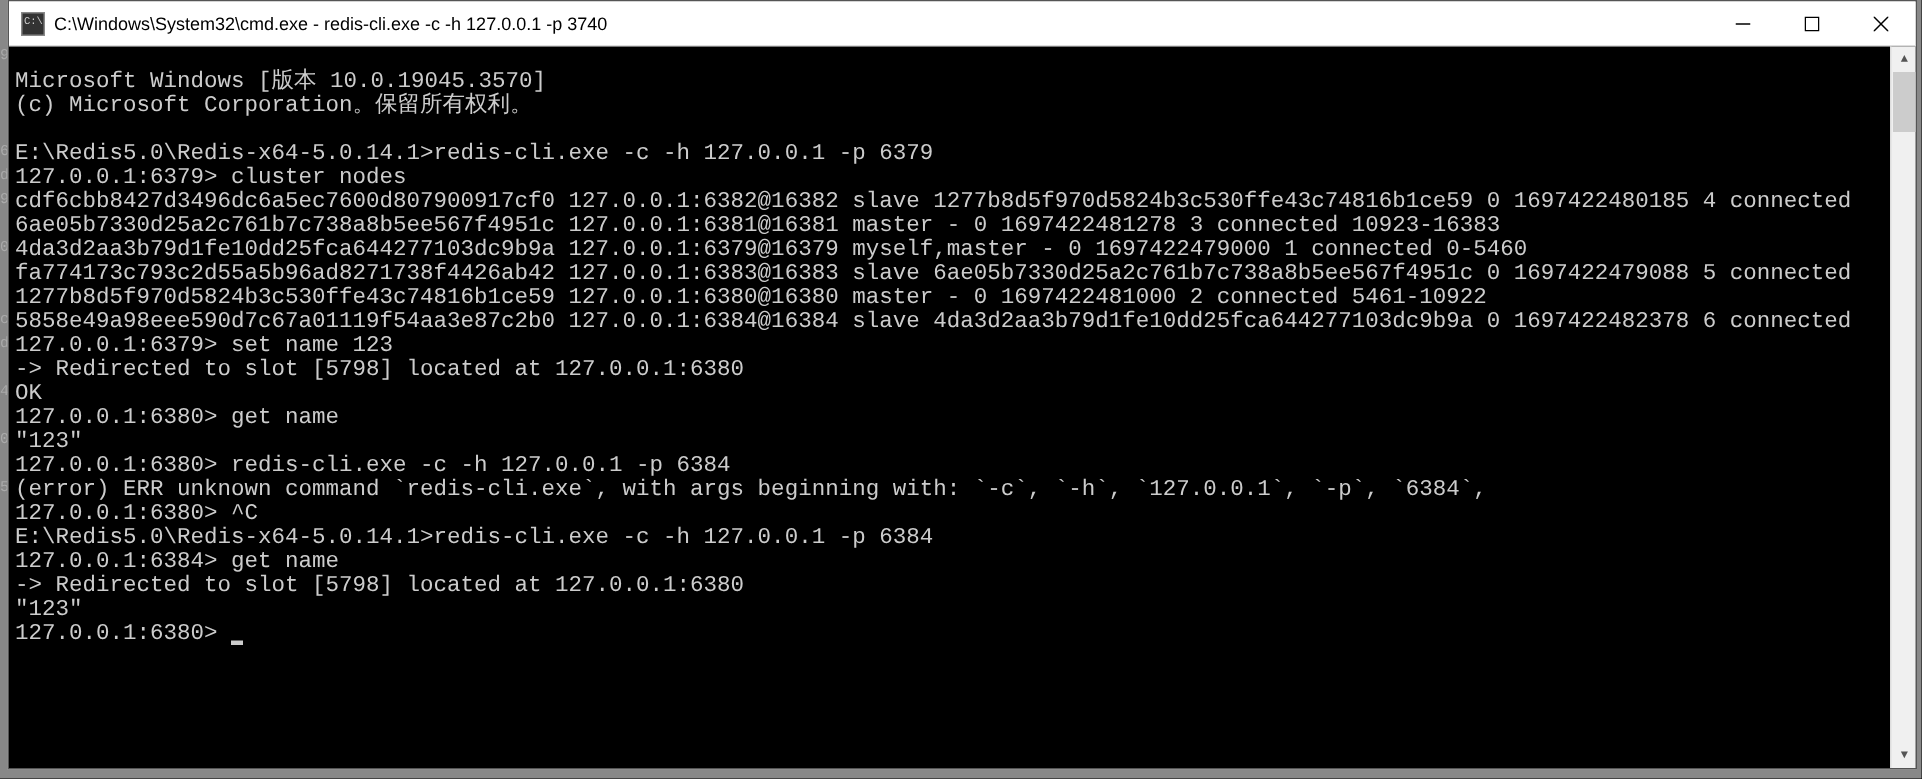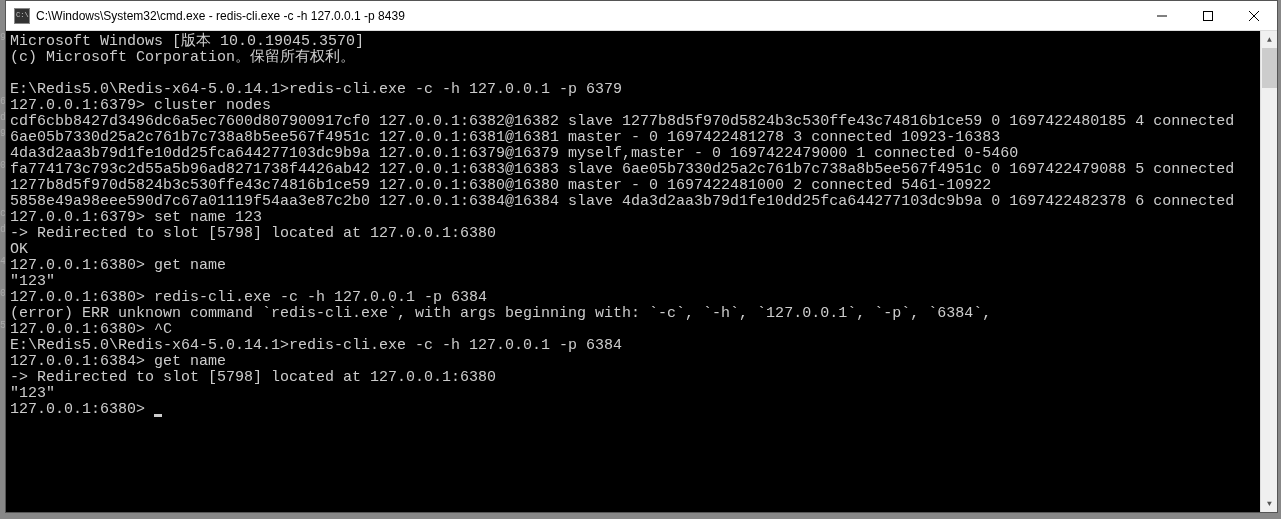--- a/index.html
+++ b/index.html
@@ -78,21 +78,21 @@
       color: #000;
     }
     .win-btn svg { width: 10px; height: 10px; }
     .terminal {
       flex: 1;
       background: #000;
       color: #ccc;
       font-family: "NSimSun", Consolas, "Courier New", monospace;
       font-size: 15px;
       line-height: 16px;
-      padding: 3px 0 2px 4px;
+      padding: 16px 0 2px 4px;
       overflow: hidden;
       white-space: pre;
       position: relative;
     }
     .terminal-line {
       height: 16px;
       white-space: pre;
     }
     .scrollbar {
       position: absolute;
@@ -151,21 +151,21 @@
     <div></div>
     <div>0</div>
     <div></div>
     <div>5</div>
     <div></div>
   </div>
 
 <div class="window">
   <div class="title-bar">
     <div class="title-icon"></div>
-    <div class="title-text">C:\Windows\System32\cmd.exe - redis-cli.exe  -c -h 127.0.0.1 -p 8439</div>
+    <div class="title-text">C:\Windows\System32\cmd.exe - redis-cli.exe  -c -h 127.0.0.1 -p 3740</div>
     <div class="window-controls">
       <div class="win-btn">
         <svg viewBox="0 0 10 10">
             <line x1="0" y1="5" x2="10" y2="5" stroke="black" stroke-width="1"></line>
           </svg>
       </div>
       <div class="win-btn">
         <svg viewBox="0 0 10 10">
             <rect x="0.5" y="0.5" width="9" height="9" fill="none" stroke="black" stroke-width="1"></rect>
           </svg>

